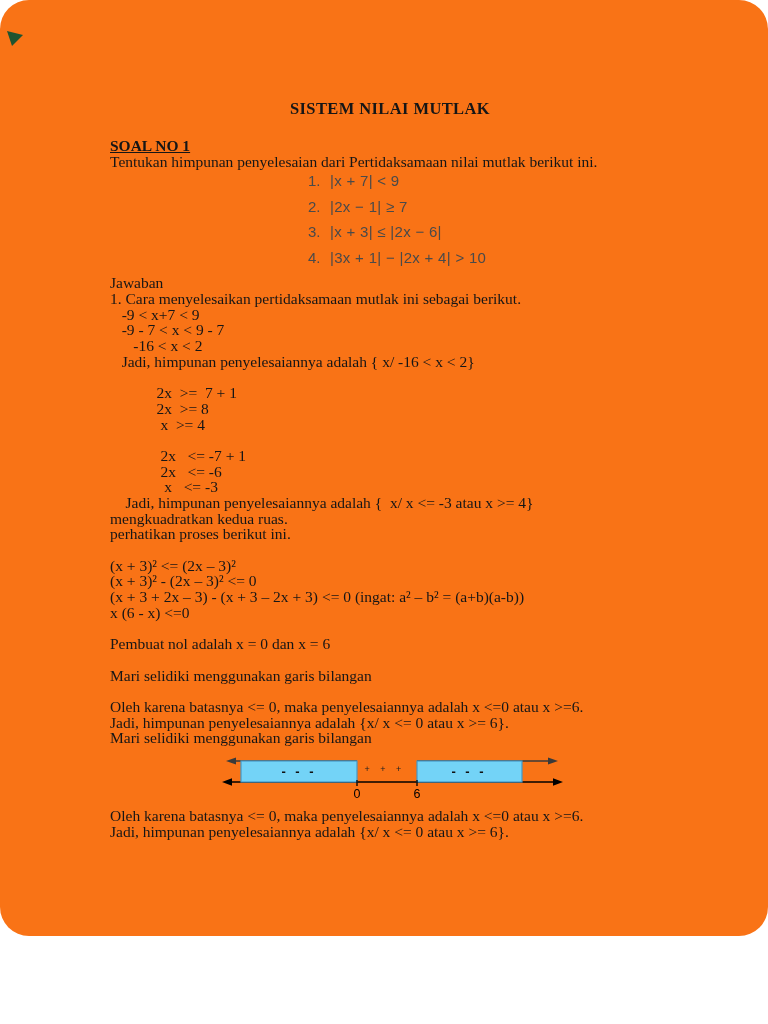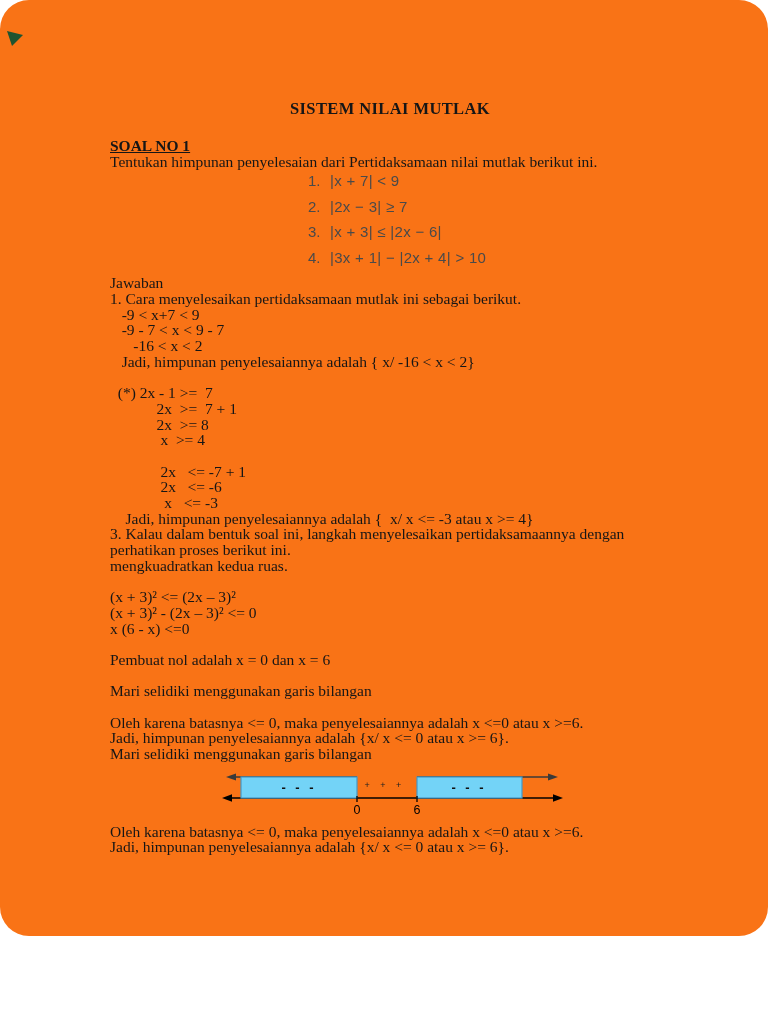--- a/index.html
+++ b/index.html
@@ -88,56 +88,55 @@
     <div class="soal-heading line">SOAL NO 1</div>
     <div class="line">Tentukan himpunan penyelesaian dari Pertidaksamaan nilai mutlak berikut ini.</div>
 
     <div class="equations">
       <div class="eq-row">
         <span class="eq-num">1.</span>
         <span class="eq-text">|x + 7| &lt; 9</span>
       </div>
       <div class="eq-row">
         <span class="eq-num">2.</span>
-        <span class="eq-text">|2x − 3| ≥ 7</span>
+        <span class="eq-text">|2x − 1| ≥ 7</span>
       </div>
       <div class="eq-row">
         <span class="eq-num">3.</span>
         <span class="eq-text">|x + 3| ≤ |2x − 6|</span>
       </div>
       <div class="eq-row">
         <span class="eq-num">4.</span>
         <span class="eq-text">|3x + 1| − |2x + 4| &gt; 10</span>
       </div>
     </div>
 
     <div class="line bold">Jawaban</div>
 
     <div>
         <div class="line">1. Cara menyelesaikan pertidaksamaan mutlak ini sebagai berikut.</div>
         <div class="line">   -9 &lt; x+7 &lt; 9</div>
         <div class="line">   -9 - 7 &lt; x &lt; 9 - 7</div>
         <div class="line">      -16 &lt; x &lt; 2</div>
         <div class="line">   Jadi, himpunan penyelesaiannya adalah { x/ -16 &lt; x &lt; 2}</div>
         <div class="line"></div>
-        <div class="line">  (*) 2x - 1 &gt;=  7</div>
         <div class="line">            2x  &gt;=  7 + 1</div>
         <div class="line">            2x  &gt;= 8</div>
         <div class="line">             x  &gt;= 4</div>
         <div class="line"></div>
         <div class="line">             2x   &lt;= -7 + 1</div>
         <div class="line">             2x   &lt;= -6</div>
         <div class="line">              x   &lt;= -3</div>
         <div class="line">    Jadi, himpunan penyelesaiannya adalah {  x/ x &lt;= -3 atau x &gt;= 4}</div>
-        <div class="line">3. Kalau dalam bentuk soal ini, langkah menyelesaikan pertidaksamaannya dengan</div>
+        <div class="line">mengkuadratkan kedua ruas.</div>
         <div class="line">perhatikan proses berikut ini.</div>
-        <div class="line">mengkuadratkan kedua ruas.</div>
         <div class="line"></div>
         <div class="line">(x + 3)² &lt;= (2x – 3)²</div>
         <div class="line">(x + 3)² - (2x – 3)² &lt;= 0</div>
+        <div class="line">(x + 3 + 2x – 3) - (x + 3 – 2x + 3) &lt;= 0 (ingat: a² – b² = (a+b)(a-b))</div>
         <div class="line">x (6 - x) &lt;=0</div>
         <div class="line"></div>
         <div class="line">Pembuat nol adalah x = 0 dan x = 6</div>
         <div class="line"></div>
         <div class="line">Mari selidiki menggunakan garis bilangan</div>
         <div class="line"></div>
         <div class="line">Oleh karena batasnya &lt;= 0, maka penyelesaiannya adalah x &lt;=0 atau x &gt;=6.</div>
         <div class="line">Jadi, himpunan penyelesaiannya adalah {x/ x &lt;= 0 atau x &gt;= 6}.</div>
         <div class="line">Mari selidiki menggunakan garis bilangan</div>
       </div>

